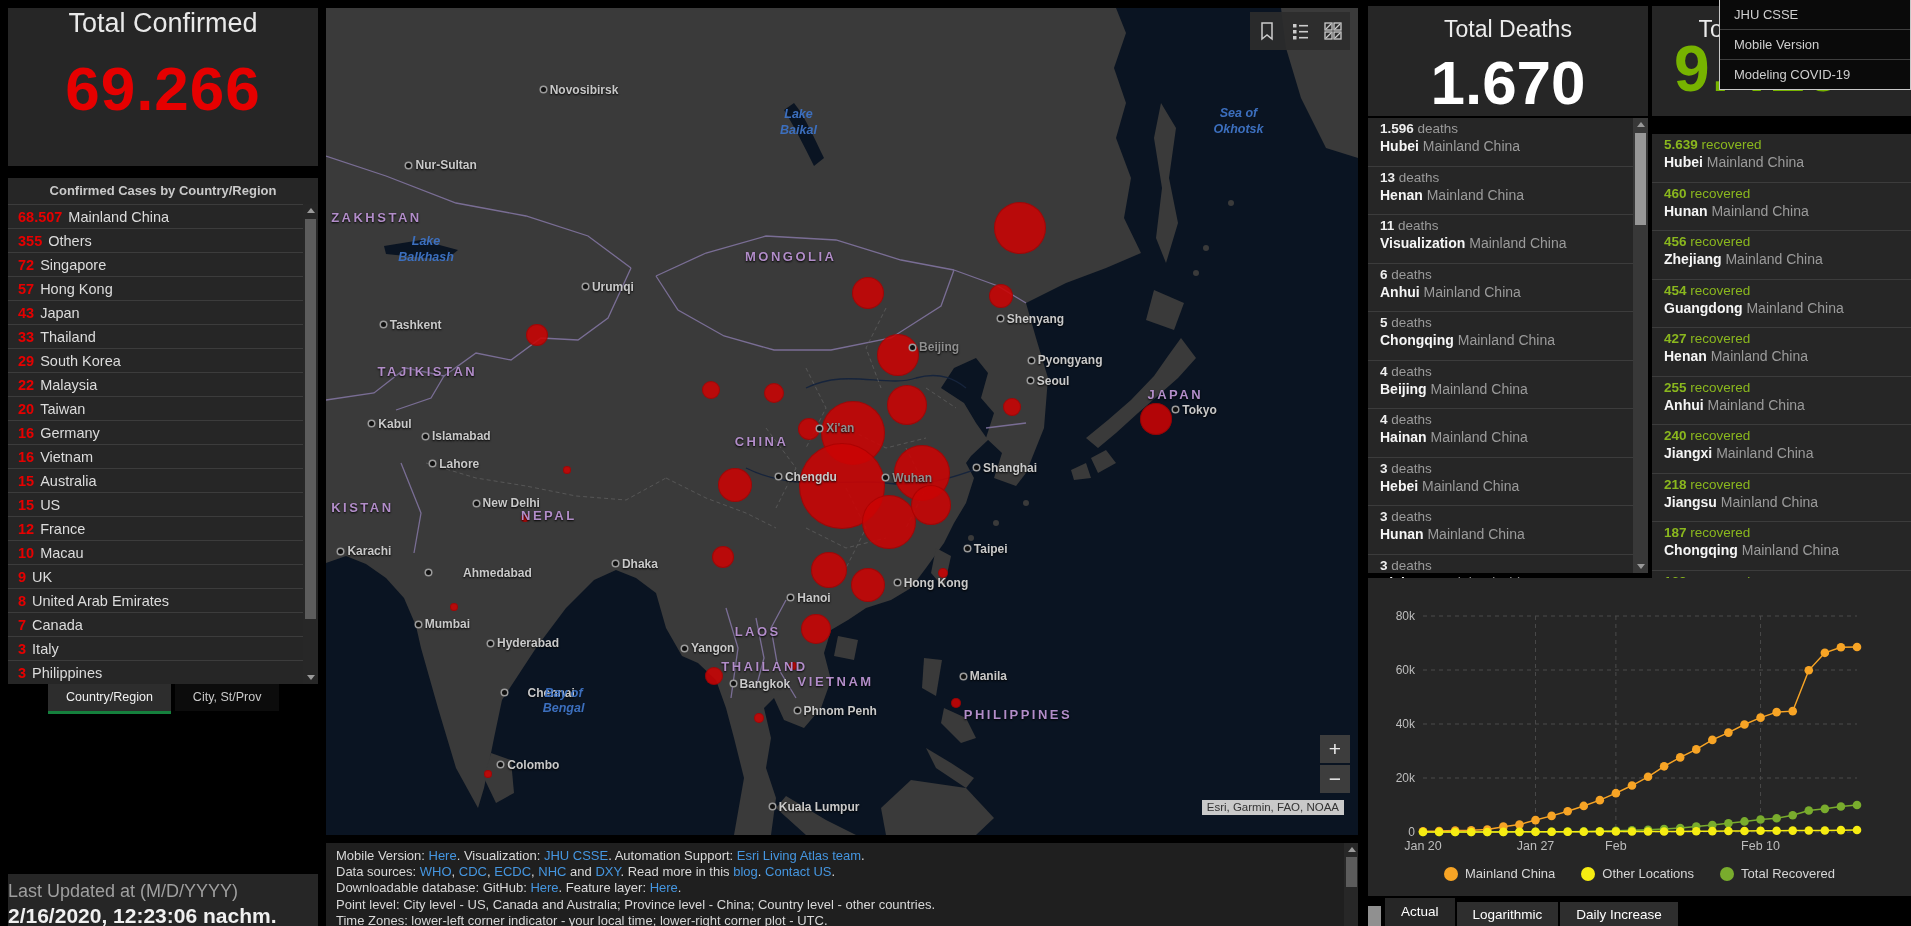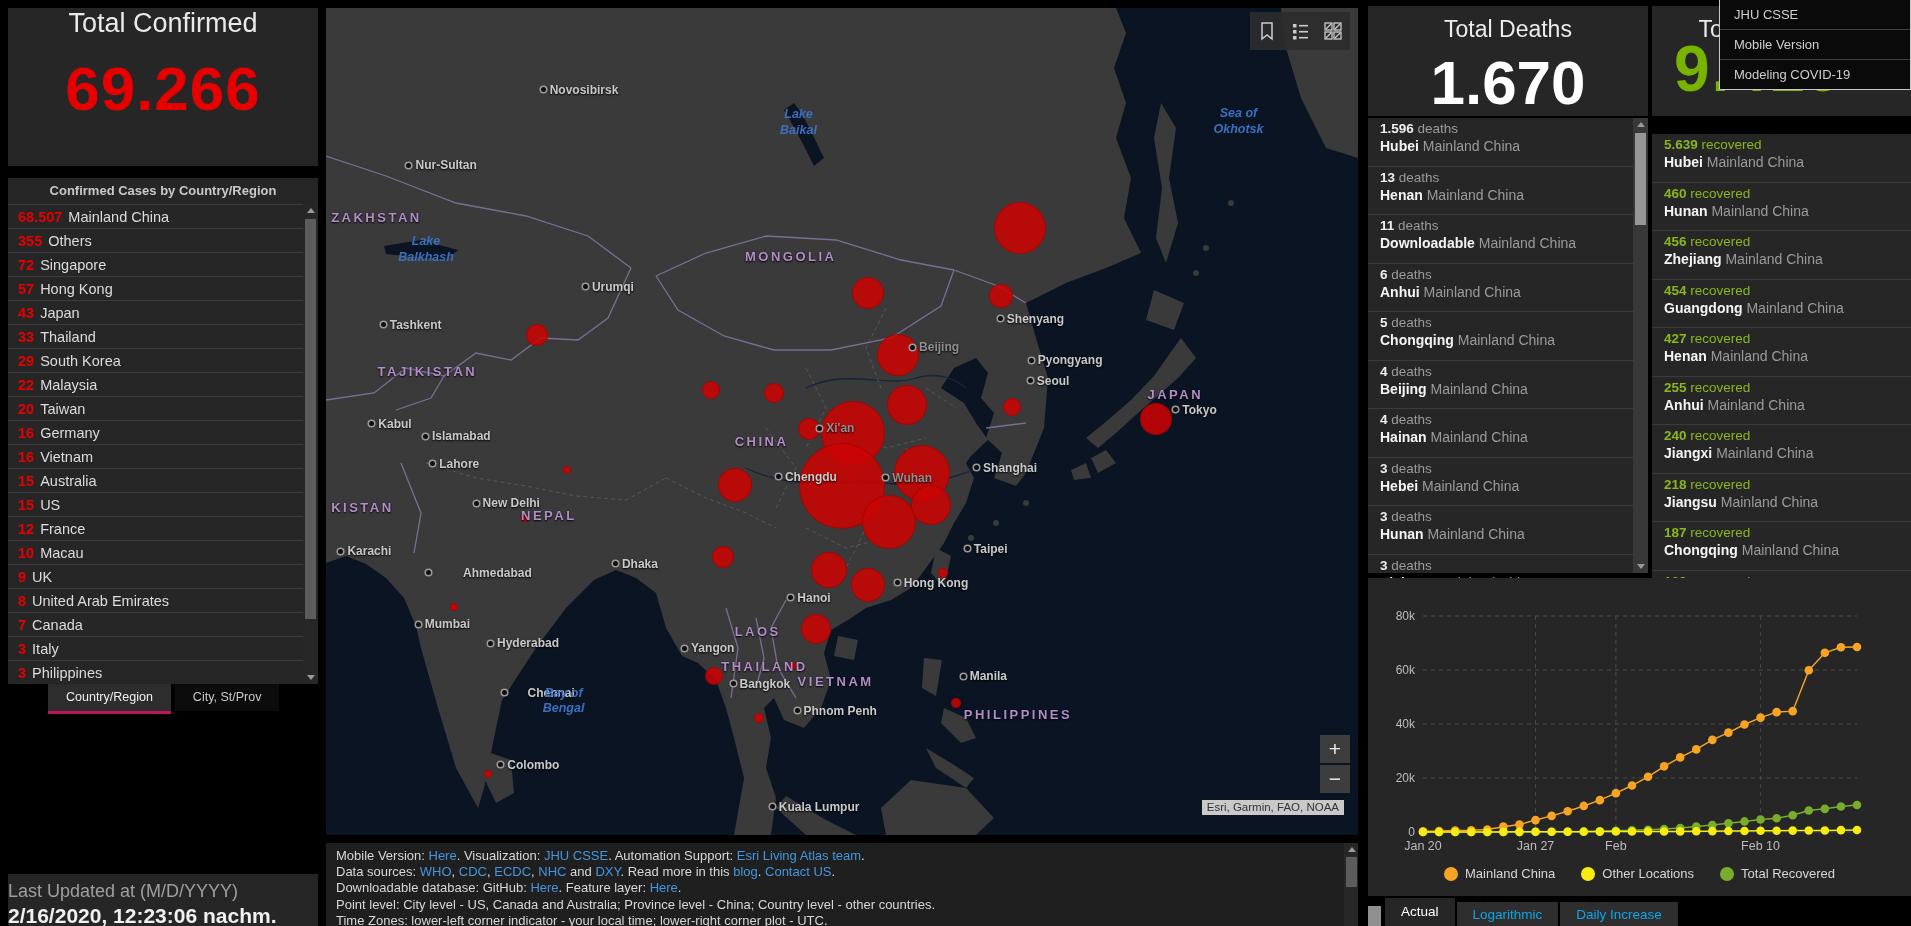--- a/index.html
+++ b/index.html
@@ -14,21 +14,21 @@
 
   .clist-panel{left:8px;top:178px;width:310px;height:506px;}
   .clist-header{height:26px;line-height:26px;text-align:center;font-size:13px;font-weight:bold;color:#c9c9c9;}
   .crow{height:23px;padding-left:10px;border-top:1px solid #3c3c3c;font-size:14.5px;
     display:flex;align-items:center;gap:6px;white-space:nowrap;overflow:hidden;}
   .cnum{color:#e60000;font-weight:bold;}
   .cname{color:#dcdcdc;}
 
   .left-tabs{position:absolute;left:48px;top:684px;display:flex;gap:4px;}
   .ltab{height:27px;line-height:26px;padding:0 18px;font-size:12.5px;color:#c9c9c9;background:#0c0c0c;}
-  .ltab.active{background:#2d2d2d;color:#f0f0f0;border-bottom:3px solid #be185d;}
+  .ltab.active{background:#2d2d2d;color:#f0f0f0;border-bottom:3px solid #15803d;}
 
   .lu-panel{left:8px;top:874px;width:310px;height:52px;text-align:left;}
   .lu-label{margin-top:7px;font-size:18px;color:#9f9f9f;}
   .lu-value{margin-top:2px;font-size:21px;font-weight:bold;color:#f0f0f0;}
 
   
   .sb{position:absolute;background:#272727;}
   .sb .thumb{position:absolute;left:2px;width:11px;background:#5c5c5c;}
   .sb.light .thumb{background:#979797;}
   .arr{width:0;height:0;border-left:4px solid transparent;border-right:4px solid transparent;margin:4px auto;}
@@ -84,21 +84,21 @@
   .menu-item:last-child{border-bottom:none;}
 
   
   .chart-panel{position:absolute;left:1368px;top:578px;width:543px;height:348px;background:#000;}
   .chart-card{position:absolute;left:0;top:0;width:543px;height:318px;background:#262626;}
   .legend{position:absolute;left:0;top:288px;width:543px;display:flex;justify-content:center;gap:26px;align-items:center;}
   .leg-item{display:flex;align-items:center;gap:7px;font-size:13px;color:#d6d6d6;}
   .leg-dot{width:14px;height:14px;border-radius:50%;}
   .chart-tabs{position:absolute;left:0;bottom:0;height:28px;width:543px;display:flex;align-items:flex-end;gap:2px;}
   .tab-nub{width:13px;height:20px;background:#909090;margin-right:2px;}
-  .ctab{height:24px;line-height:25px;padding:0 16px;background:#2e2e2e;color:#0ea5e9;font-size:13.5px;}
+  .ctab{height:24px;line-height:25px;padding:0 16px;background:#2e2e2e;color:#ffffff;font-size:13.5px;}
   .ctab.active{height:28px;line-height:28px;background:#262626;color:#fff;}
   text{font-family:"Liberation Sans",sans-serif;}
 </style>
 </head>
 <body>
 
 <div class="app">
 
   <section class="panel tc-panel">
     <div class="tc-title">Total Confirmed</div>
@@ -432,21 +432,21 @@
         <div class="srow">
        <div class="l1"><span class="num-d">1.596</span> <span class="unit-d">deaths</span></div>
        <div class="l2"><span class="place">Hubei</span> <span class="region">Mainland China</span></div>
      </div>
         <div class="srow">
        <div class="l1"><span class="num-d">13</span> <span class="unit-d">deaths</span></div>
        <div class="l2"><span class="place">Henan</span> <span class="region">Mainland China</span></div>
      </div>
         <div class="srow">
        <div class="l1"><span class="num-d">11</span> <span class="unit-d">deaths</span></div>
-       <div class="l2"><span class="place">Downloadable</span> <span class="region">Mainland China</span></div>
+       <div class="l2"><span class="place">Visualization</span> <span class="region">Mainland China</span></div>
      </div>
         <div class="srow">
        <div class="l1"><span class="num-d">6</span> <span class="unit-d">deaths</span></div>
        <div class="l2"><span class="place">Anhui</span> <span class="region">Mainland China</span></div>
      </div>
         <div class="srow">
        <div class="l1"><span class="num-d">5</span> <span class="unit-d">deaths</span></div>
        <div class="l2"><span class="place">Chongqing</span> <span class="region">Mainland China</span></div>
      </div>
         <div class="srow">

